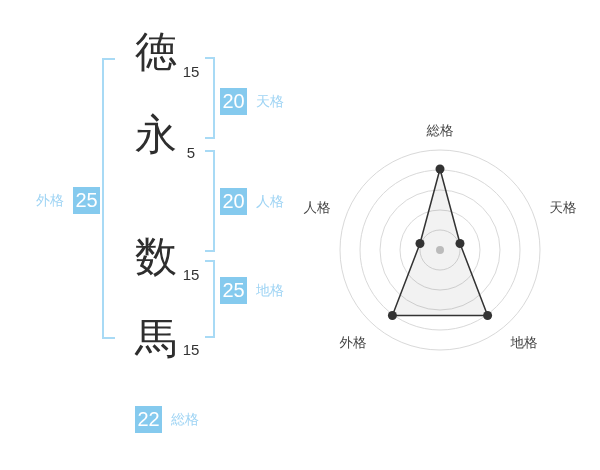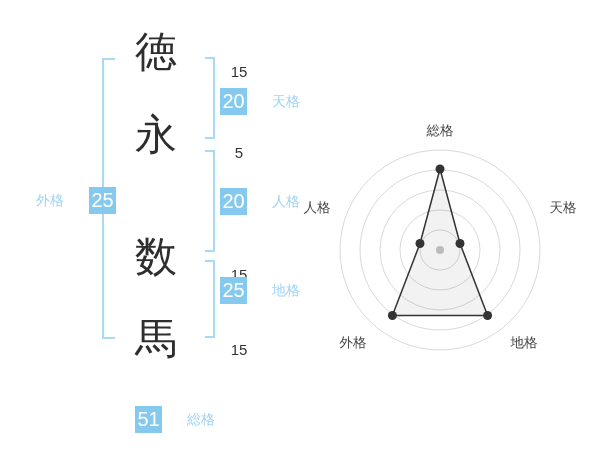--- a/index.html
+++ b/index.html
@@ -3,33 +3,33 @@
 <meta charset="utf-8">
 <style>
   html,body{margin:0;padding:0;background:#fff;}
   body{font-family:"Liberation Sans","DejaVu Sans",sans-serif;}
   .app{position:relative;width:600px;height:470px;background:#fff;overflow:hidden;}
 
   
   .kanji{position:absolute;left:134px;width:44px;text-align:center;
          font-size:42px;line-height:44px;color:#2e2e2e;}
   .strokes{position:absolute;left:179px;width:24px;text-align:center;
-           font-size:15px;line-height:15px;color:#333;margin-left:48px;}
+           font-size:15px;line-height:15px;color:#333;}
 
   
   .bracket{position:absolute;box-sizing:border-box;}
   .bracket-left{border-left:2px solid var(--bracket-blue);
                 border-top:2px solid var(--bracket-blue);
                 border-bottom:2px solid var(--bracket-blue);}
   .bracket-right{border-right:2px solid var(--bracket-blue);
                  border-top:2px solid var(--bracket-blue);
                  border-bottom:2px solid var(--bracket-blue);}
 
   
-  .badge-row{position:absolute;display:flex;align-items:center;gap:25px;}
+  .badge-row{position:absolute;display:flex;align-items:center;gap:9px;}
   .badge{width:27px;height:27px;background:var(--badge-blue);color:#fff;
          font-size:20px;display:flex;align-items:center;justify-content:center;}
   .badge-label{font-size:14px;color:var(--label-blue);white-space:nowrap;}
 
   
   .radar{position:absolute;left:290px;top:100px;width:300px;height:280px;}
 </style>
 </head>
 <body>
 
@@ -66,21 +66,21 @@
     <span class="badge">20</span>
     <span class="badge-label">人格</span>
   </div>
 
   <div class="badge-row" style="left:220px;top:277px">
     <span class="badge">25</span>
     <span class="badge-label">地格</span>
   </div>
 
   <div class="badge-row" style="left:135px;top:406px">
-    <span class="badge">51</span>
+    <span class="badge">22</span>
     <span class="badge-label">総格</span>
   </div>
 
   <svg class="radar" viewBox="0 0 300 280">
       <circle cx="150" cy="150" r="20" fill="none" stroke="#D9D9D9" stroke-width="1"></circle>
       <circle cx="150" cy="150" r="40" fill="none" stroke="#D9D9D9" stroke-width="1"></circle>
       <circle cx="150" cy="150" r="60" fill="none" stroke="#D9D9D9" stroke-width="1"></circle>
       <circle cx="150" cy="150" r="80" fill="none" stroke="#D9D9D9" stroke-width="1"></circle>
       <circle cx="150" cy="150" r="100" fill="none" stroke="#D9D9D9" stroke-width="1"></circle>
       <polygon points="150.0,69.0 170.0,143.5 197.6,215.5 102.4,215.5 130.0,143.5" fill="rgba(0,0,0,0.05)" stroke="#333333" stroke-width="1.5"></polygon>

